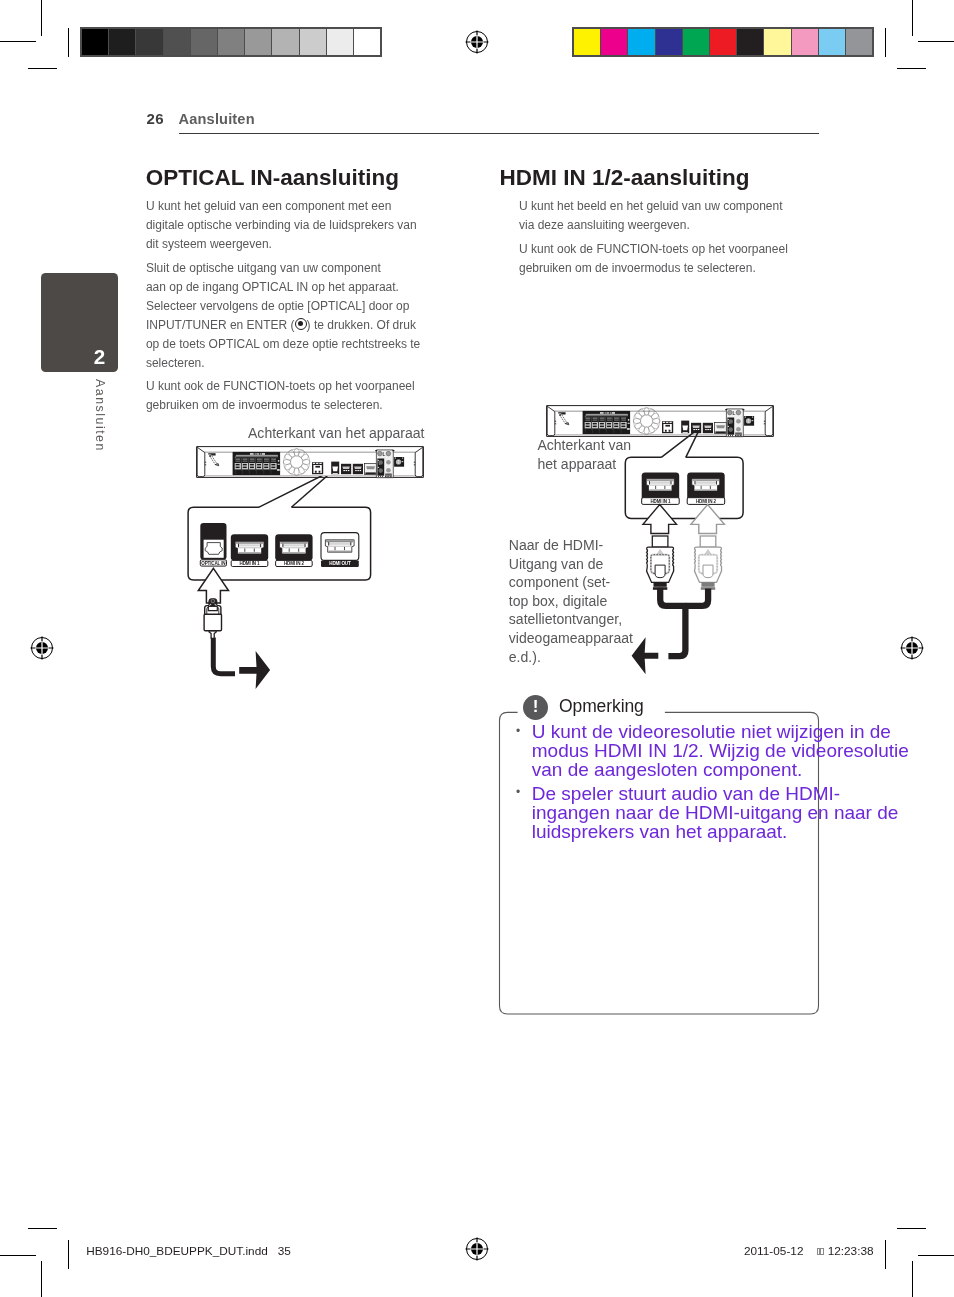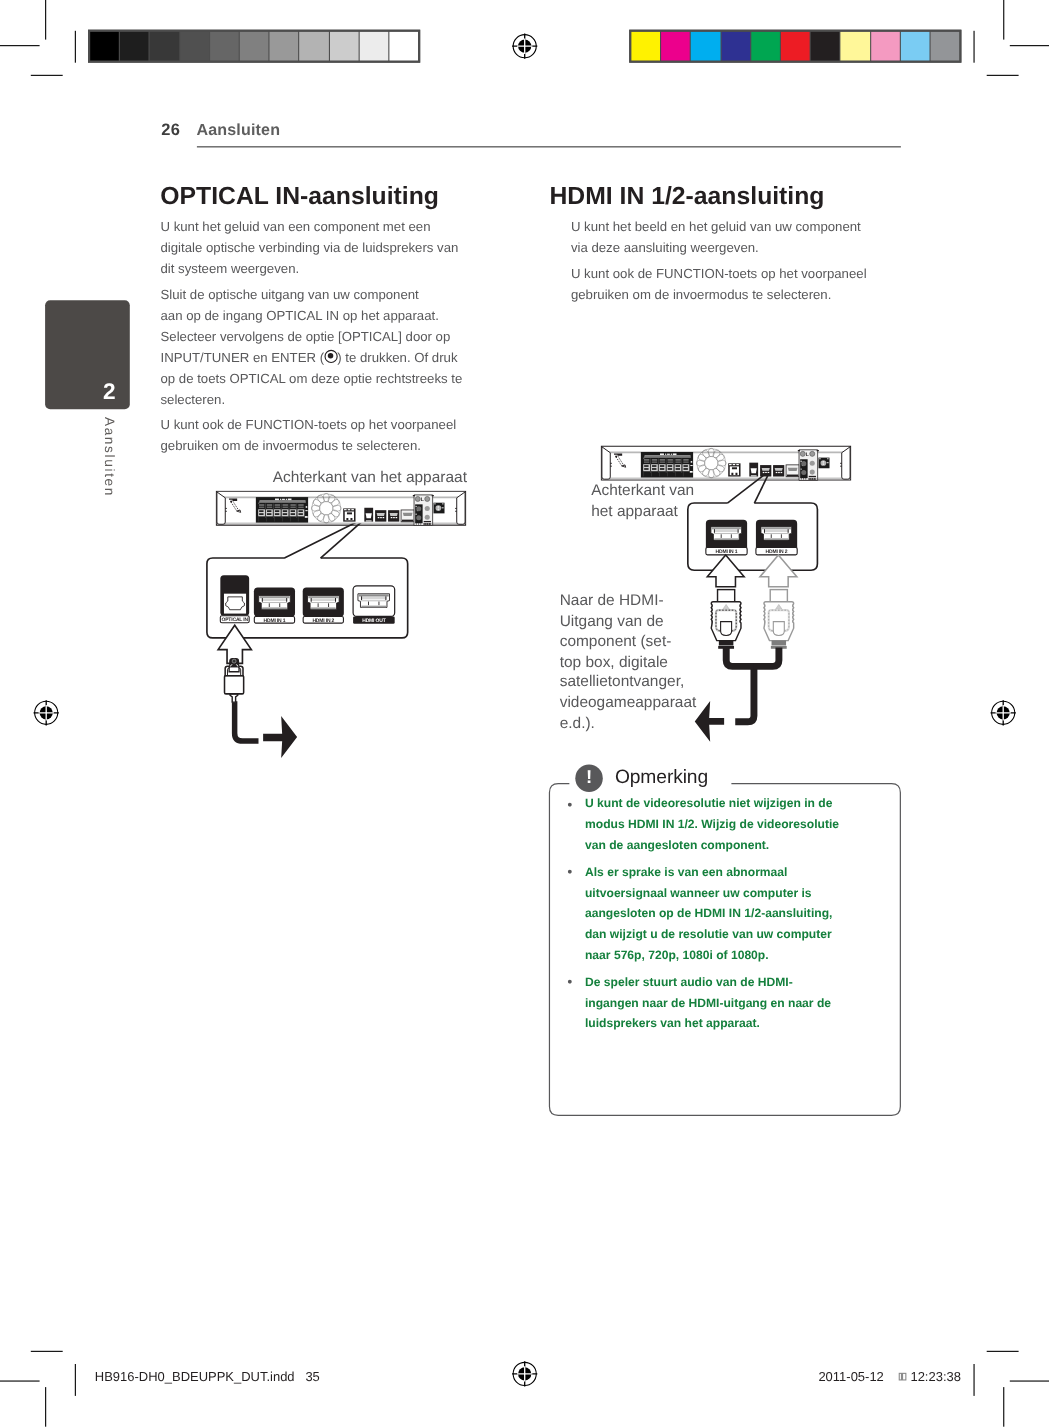--- a/index.html
+++ b/index.html
@@ -43,21 +43,21 @@
     border-radius:50%;background:#231f20;}
 
   
   .note-head{position:absolute;display:flex;align-items:center;background:#fff;padding-right:6px;}
   .note-badge{width:25px;height:25px;border-radius:50%;background:#58585a;color:#fff;
     font-size:17px;font-weight:700;display:flex;align-items:center;justify-content:center;
     line-height:1;padding-bottom:1px;box-sizing:border-box;}
   .note-title{margin-left:11px;font-size:17.5px;color:#231f20;letter-spacing:-.1px;line-height:1;}
   ul.note-list{margin:0;padding:0;list-style:none;}
   ul.note-list li{position:relative;padding-left:20.8px;margin-bottom:4.8px;
-    font-size:11px;line-height:19px;color:#15803d;white-space:nowrap;font-weight:bold;}
+    font-size:19px;line-height:19px;color:#6d28d9;white-space:nowrap;}
   ul.note-list li:before{content:"\2022";position:absolute;left:5px;top:-.5px;color:#58585a;font-size:12px;}
 
   
   .foot{position:absolute;font-size:11.8px;color:#231f20;white-space:pre;line-height:1.1;
         font-family:"Liberation Sans",sans-serif;}
   .tofu{display:inline-block;width:3.6px;height:7.4px;box-sizing:border-box;
         border:.9px solid #8a8a8a;vertical-align:-.2px;margin-right:.3px;}
 
   
   text.portlbl{font-family:"Liberation Sans",sans-serif;font-size:4.55px;font-weight:700;
@@ -259,21 +259,20 @@
   <svg class="abs" style="left:497px;top:710px;" width="325" height="310" viewBox="0 0 325 310">
     <path d="M20.6 2.4 H10.5 Q2.5 2.4 2.5 10.4 V296.0 Q2.5 304.0 10.5 304.0
              H313.5 Q321.5 304.0 321.5 296.0 V10.4 Q321.5 2.4 313.5 2.4 H167.9" fill="none" stroke="#58585a" stroke-width="1.1"></path>
   </svg>
   <div class="note-head" style="left:523px;top:694.5px;">
     <div class="note-badge">!</div>
     <div class="note-title">Opmerking</div>
   </div>
   <ul class="note-list" style="position:absolute;left:511px;top:722px;width:300px;">
     <li>U kunt de videoresolutie niet wijzigen in de<br>modus HDMI IN 1/2. Wijzig de videoresolutie<br>van de aangesloten component.</li>
-    <li>Als er sprake is van een abnormaal<br>uitvoersignaal wanneer uw computer is<br>aangesloten op de HDMI IN 1/2-aansluiting,<br>dan wijzigt u de resolutie van uw computer<br>naar 576p, 720p, 1080i of 1080p.</li>
     <li>De speler stuurt audio van de HDMI-<br>ingangen naar de HDMI-uitgang en naar de<br>luidsprekers van het apparaat.</li>
   </ul>
 
   <div class="cap abs" style="left:238px;top:424px;margin-left:10px;">Achterkant van het apparaat</div>
   <svg class="abs" style="left:196px;top:446px;" width="228" height="34" viewBox="0 0 228 34">
     <use href="#rearPanel"></use>
   </svg>
 
   <svg class="abs" style="left:185px;top:476px;" width="200" height="215" viewBox="0 0 200 215">
 

